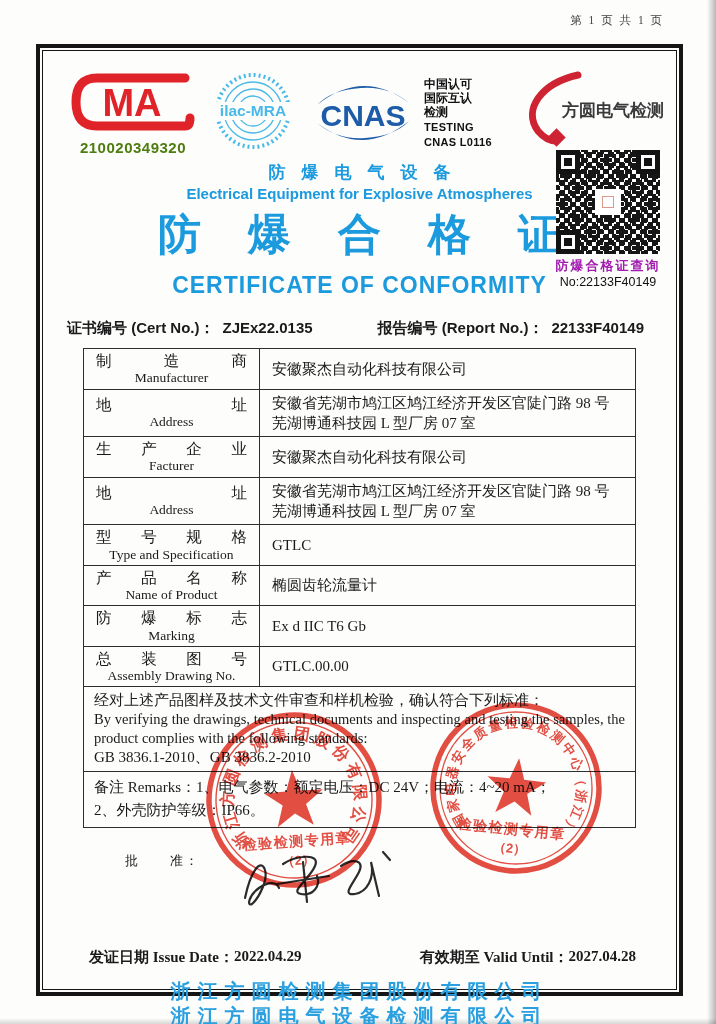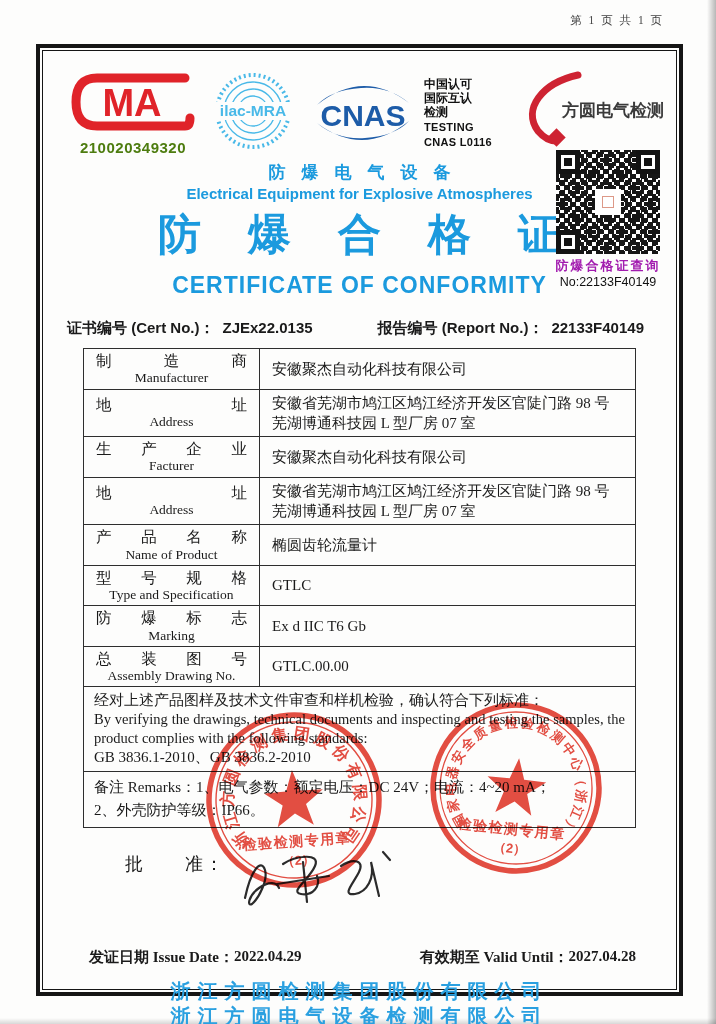--- a/index.html
+++ b/index.html
@@ -63,21 +63,21 @@
   .lbl-en { font-size:13.5px; line-height:1.2; font-family:"Liberation Serif","DejaVu Serif",serif; }
   td.val { padding:3px 12px; font-size:15px; line-height:1.35; }
   td.full { padding:4px 10px; }
   .std-cn { font-size:15px; }
   .std-en { font-size:14.5px; text-align:justify; line-height:1.3; }
   .std-codes { font-size:15px; }
   .rem-line { font-size:15px; line-height:1.55; }
 
   
   .approval-row { position:relative; margin:24px 0 0 66px; height:70px; }
-  .appr-cn { font-size:18px; letter-spacing:2px; }
+  .appr-cn { font-size:13px; letter-spacing:2px; }
   .appr-en { font-size:13.5px; margin-top:2px; }
   .signature { position:absolute; left:112px; top:-16px; }
 
   .date-row { display:flex; margin:26px 10px 0 30px; font-size:15px; font-weight:bold; }
   .date-row .grp { display:flex; }
   .date-row .grp2 { margin-left:auto; padding-right:14px; }
 
   
   .issuers { margin-top:12px; text-align:center; color:#2aa0e0;
     font-family:"Liberation Sans","DejaVu Sans",sans-serif; font-weight:bold; }
@@ -217,34 +217,34 @@
                 <div class="lbl-cn">地址</div>
                 <div class="lbl-en">Address</div>
               </td>
           <td class="val">
                 <div>安徽省芜湖市鸠江区鸠江经济开发区官陡门路 98 号</div>
                 <div>芜湖博通科技园 L 型厂房 07 室</div>
               </td>
         </tr>
         <tr>
           <td class="lbl">
+                <div class="lbl-cn">型号规格</div>
+                <div class="lbl-en">Type and Specification</div>
+              </td>
+          <td class="val">
+                <div>GTLC</div>
+              </td>
+        </tr>
+        <tr>
+          <td class="lbl">
                 <div class="lbl-cn">产品名称</div>
                 <div class="lbl-en">Name of Product</div>
               </td>
           <td class="val">
                 <div>椭圆齿轮流量计</div>
-              </td>
-        </tr>
-        <tr>
-          <td class="lbl">
-                <div class="lbl-cn">型号规格</div>
-                <div class="lbl-en">Type and Specification</div>
-              </td>
-          <td class="val">
-                <div>GTLC</div>
               </td>
         </tr>
         <tr>
           <td class="lbl">
                 <div class="lbl-cn">防爆标志</div>
                 <div class="lbl-en">Marking</div>
               </td>
           <td class="val">
                 <div>Ex d IIC T6 Gb</div>
               </td>

